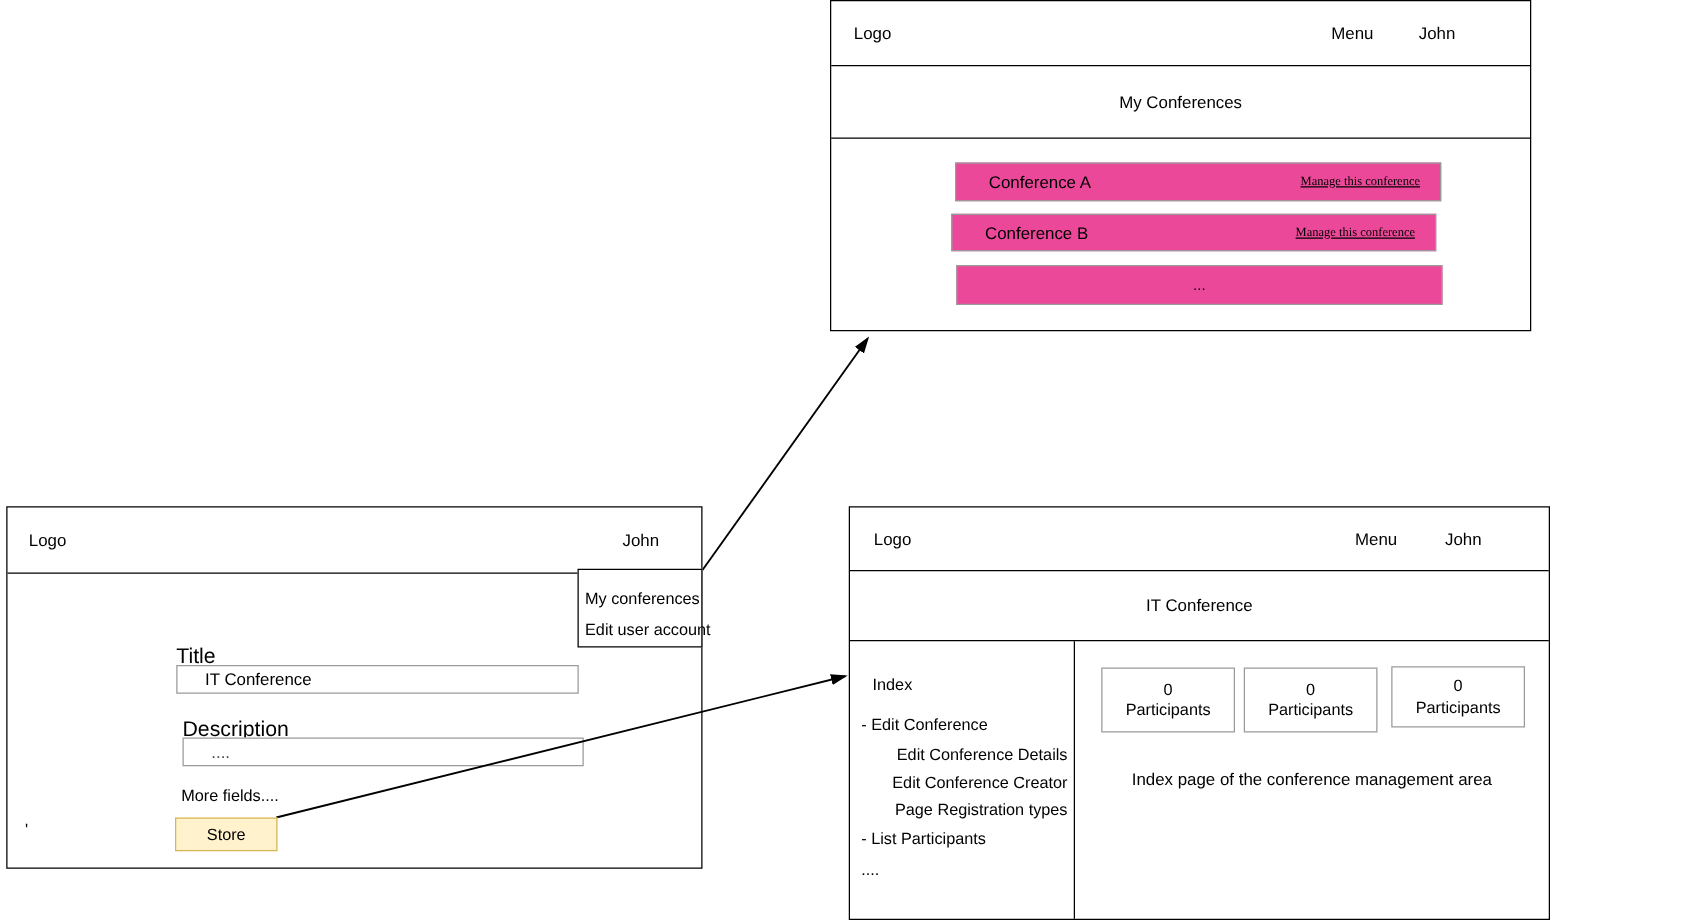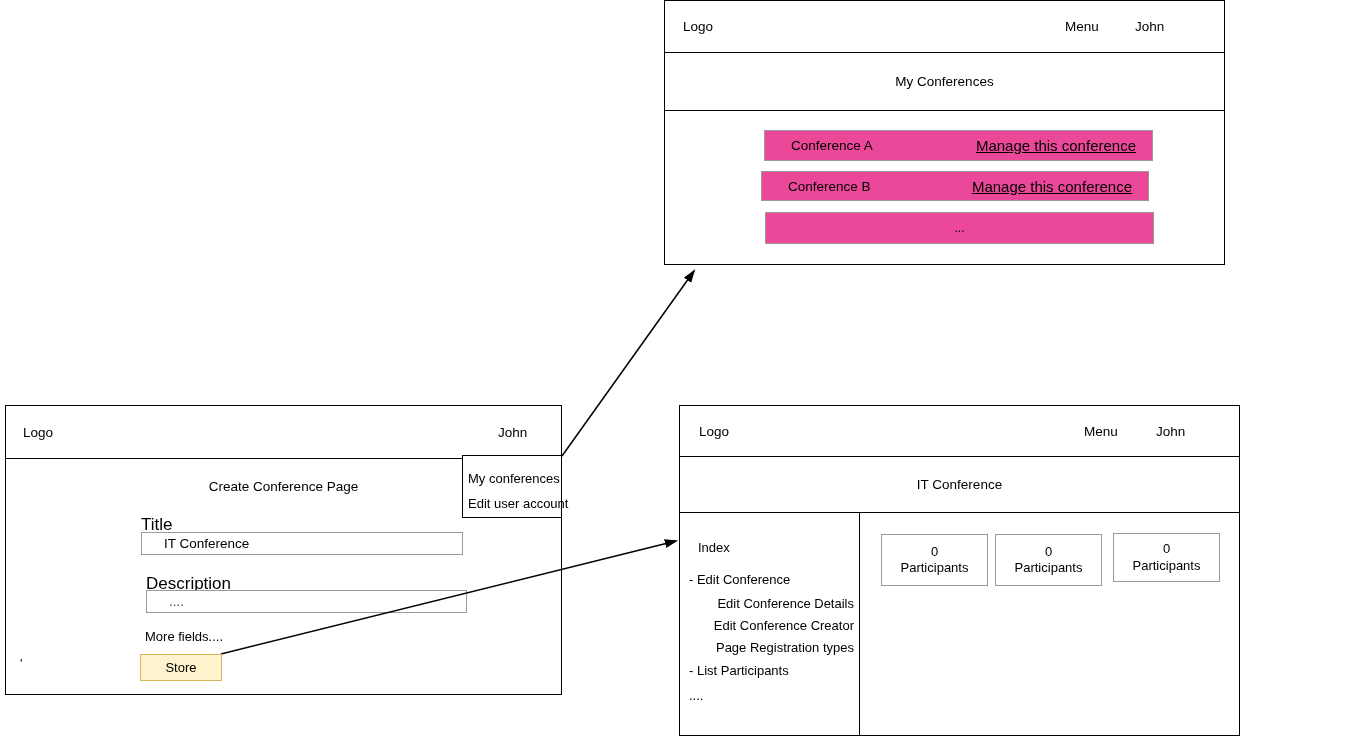--- a/index.html
+++ b/index.html
@@ -86,23 +86,24 @@
     align-items: center;
   }
   .conf-row .conf-name {
     position: absolute;
     left: 26px;
     font-size: 13.5px;
   }
   .conf-row .conf-manage {
     position: absolute;
     right: 16px;
-    font-size: 15px;
+    font-size: 10px;
     text-decoration: underline;
     cursor: pointer;
+    font-family: Liberation Serif, serif;
   }
   .conf-row.ellipsis {
     justify-content: center;
   }
   .conf-row .conf-ellipsis {
     font-size: 12px;
     width: 100%;
     text-align: center;
   }
 
@@ -292,21 +293,20 @@
     </div>
   </div>
 
   <div class="panel" id="panel-create-conference">
     <div class="panel-header">
       <span class="hdr-logo">Logo</span>
       <span class="hdr-item" style="left:492px;">John</span>
     </div>
 
     <div class="body">
-      <div id="create-page-title">Create Conference Page</div>
 
       <span class="field-label" style="left:135px; top:56px;">Title</span>
       <div class="field-box" style="left:135px; top:73px; width:322px; height:23px;">
         <span>IT Conference</span>
       </div>
 
       <span class="field-label" style="left:140px; top:115px;">Description</span>
       <div class="field-box muted" style="left:140px; top:131px; width:321px; height:23px;">
         <span>....</span>
       </div>
@@ -356,20 +356,21 @@
         </div>
         <div class="stat-box" style="left:135px; top:21px; width:107px; height:52px;">
           <span>0</span>
           <span>Participants</span>
         </div>
         <div class="stat-box" style="left:253px; top:20px; width:107px; height:49px;">
           <span>0</span>
           <span>Participants</span>
         </div>
 
+        <div id="admin-note" style="top:103px;">Index page of the conference management area</div>
       </div>
     </div>
   </div>
 
   <svg id="arrows" viewBox="0 0 1361 738" width="1361" height="738">
     <defs>
       <marker id="arrowhead" markerWidth="9" markerHeight="9" refX="7.5" refY="3" orient="auto" markerUnits="strokeWidth">
         <path d="M0,0 L9,3 L0,6 z" fill="#000000"></path>
       </marker>
     </defs>

